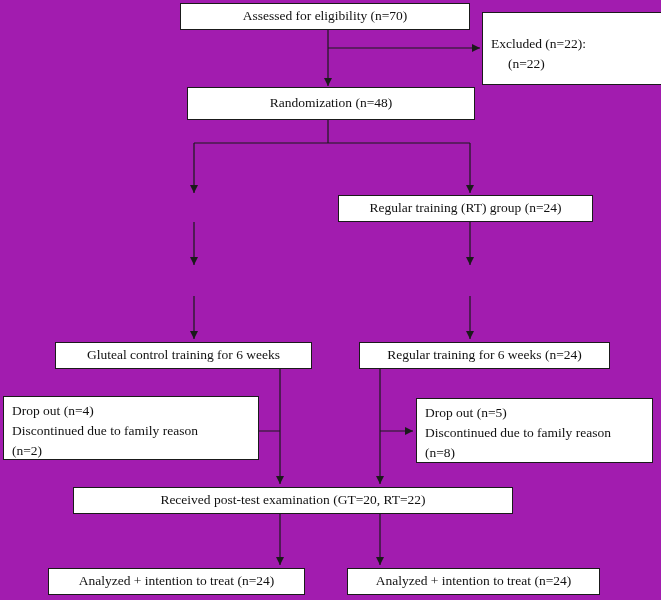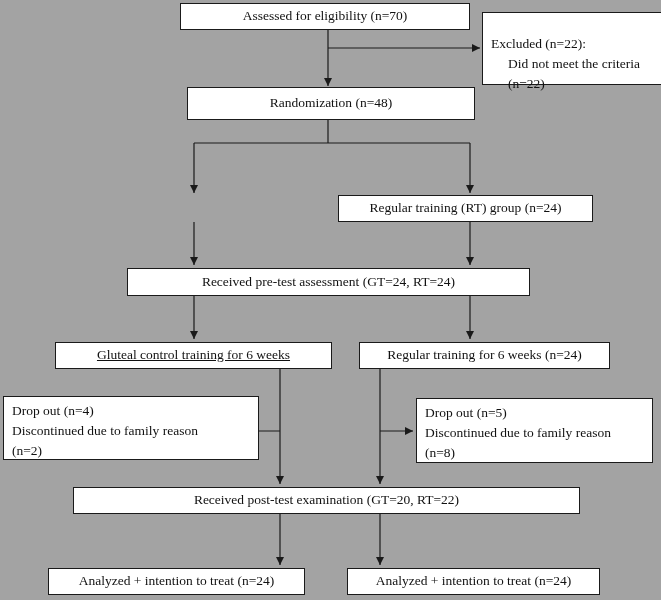--- a/index.html
+++ b/index.html
@@ -4,21 +4,21 @@
 <style>
   html, body { margin: 0; padding: 0; }
   body {
     font-family: "Liberation Serif", "DejaVu Serif", serif;
     background: #ffffff;
   }
   .canvas {
     position: relative;
     width: 661px;
     height: 600px;
-    background: #a3a3a3;
+    background: #a21caf;
     overflow: hidden;
   }
   .connector-layer {
     position: absolute;
     left: 0; top: 0;
     width: 661px; height: 600px;
     z-index: 1;
   }
   .node {
     position: absolute;
@@ -73,46 +73,44 @@
       <path d="M380,431 H413" marker-end="url(#arr)"></path>
       <path d="M280,514 V565" marker-end="url(#arr)"></path>
       <path d="M380,514 V565" marker-end="url(#arr)"></path>
     </g>
   </svg>
 
   <div class="node" style="left:180px; top:3px; width:290px; height:27px;">Assessed for eligibility (n=70)</div>
 
   <div class="node multiline" style="left:482px; top:12px; width:207px; height:73px; padding-top:21px;">
     <span class="line">Excluded (n=22):</span>
-    <span class="line indent">Did not meet the criteria</span>
     <span class="line indent">(n=22)</span>
   </div>
 
   <div class="node" style="left:187px; top:87px; width:288px; height:33px;">Randomization (n=48)</div>
 
 
   <div class="node" style="left:338px; top:195px; width:255px; height:27px;">Regular training (RT) group (n=24)</div>
 
-  <div class="node" style="left:127px; top:268px; width:403px; height:28px;">Received pre-test assessment (GT=24, RT=24)</div>
 
-  <div class="node" style="left:55px; top:342px; width:277px; height:27px;text-decoration:underline;">Gluteal control training for 6 weeks</div>
+  <div class="node" style="left:55px; top:342px; width:257px; height:27px;">Gluteal control training for 6 weeks</div>
 
   <div class="node" style="left:342px; top:342px; width:251px; height:27px;margin-left:17px;">Regular training for 6 weeks (n=24)</div>
 
   <div class="node multiline" style="left:3px; top:396px; width:256px; height:64px;">
     <span class="line">Drop out (n=4)</span>
     <span class="line">Discontinued due to family reason</span>
     <span class="line">(n=2)</span>
   </div>
 
   <div class="node multiline" style="left:416px; top:398px; width:237px; height:65px;">
     <span class="line">Drop out (n=5)</span>
     <span class="line">Discontinued due to family reason</span>
     <span class="line">(n=8)</span>
   </div>
 
-  <div class="node" style="left:73px; top:487px; width:507px; height:27px;">Received post-test examination (GT=20, RT=22)</div>
+  <div class="node" style="left:73px; top:487px; width:440px; height:27px;">Received post-test examination (GT=20, RT=22)</div>
 
   <div class="node" style="left:48px; top:568px; width:257px; height:27px;">Analyzed + intention to treat (n=24)</div>
 
   <div class="node" style="left:347px; top:568px; width:253px; height:27px;">Analyzed + intention to treat (n=24)</div>
 
 </div>
 
 </body></html>

